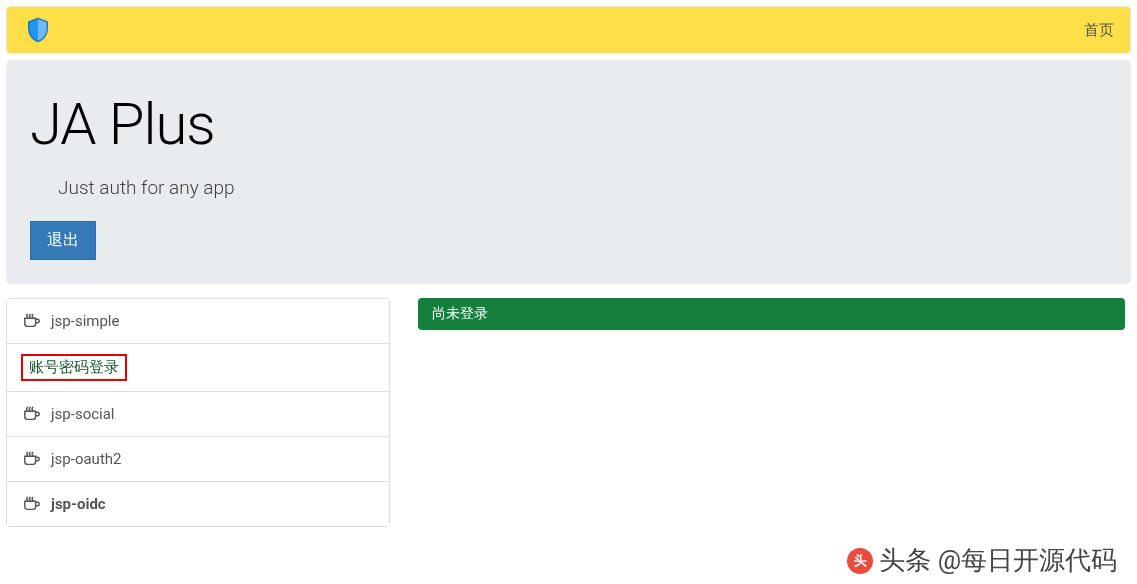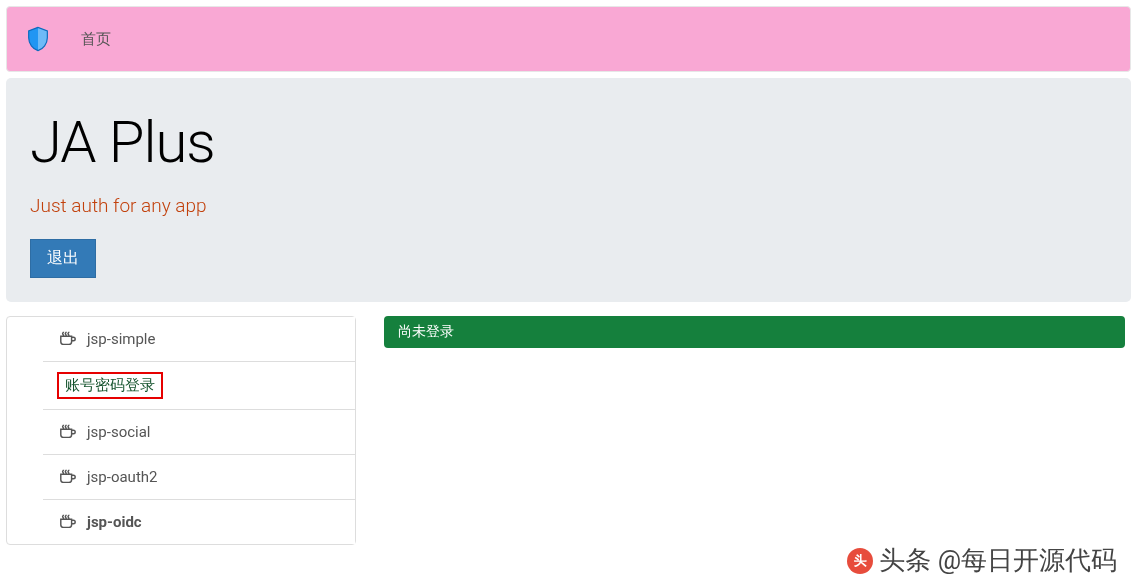--- a/index.html
+++ b/index.html
@@ -9,29 +9,30 @@
     }
     body {
       font-family: -apple-system, BlinkMacSystemFont, "Segoe UI", Roboto, "Helvetica Neue", Arial, sans-serif;
       background: #fff;
       width: 1137px;
       height: 584px;
       overflow: hidden;
       position: relative;
     }
     .navbar {
-      background: #f9a8d4;
+      background: #fde047;
       border: 1px solid #e7e7e7;
       border-radius: 4px;
       margin: 6px 6px 0 6px;
       padding: 0 16px;
-      height: 66px;
+      height: 48px;
       display: flex;
       align-items: center;
       gap: 28px;
+      justify-content: space-between;
     }
     .logo-icon {
       width: 30px;
       height: 30px;
       display: flex;
       align-items: center;
       justify-content: center;
     }
     .nav-link {
       color: #555;
@@ -48,43 +49,43 @@
     .jumbotron h1 {
       font-size: 58px;
       font-weight: 300;
       color: #000000;
       margin-bottom: 18px;
       letter-spacing: -1px;
     }
     .jumbotron .subtitle {
       font-size: 19px;
       font-weight: 300;
-      color: #c2410c;
+      color: #404040;
       margin-bottom: 22px;
+      margin-left: 28px;
     }
     .btn-primary {
       background: #337ab7;
       border: 1px solid #2e6da4;
       color: #fff;
       padding: 8px 16px;
       border-radius: 0;
       font-size: 16px;
       cursor: pointer;
     }
     .content-row {
       display: flex;
       gap: 28px;
       padding: 0 6px;
       margin-top: 14px;
     }
     .sidebar {
-      width: 350px;
+      width: 384px;
       border: 1px solid #ddd;
       border-radius: 4px;
-      padding-left: 36px;
     }
     .sidebar-item {
       padding: 13px 16px;
       border-bottom: 1px solid #ddd;
       display: flex;
       align-items: center;
       gap: 10px;
       color: #555;
       font-size: 15px;
       cursor: pointer;

